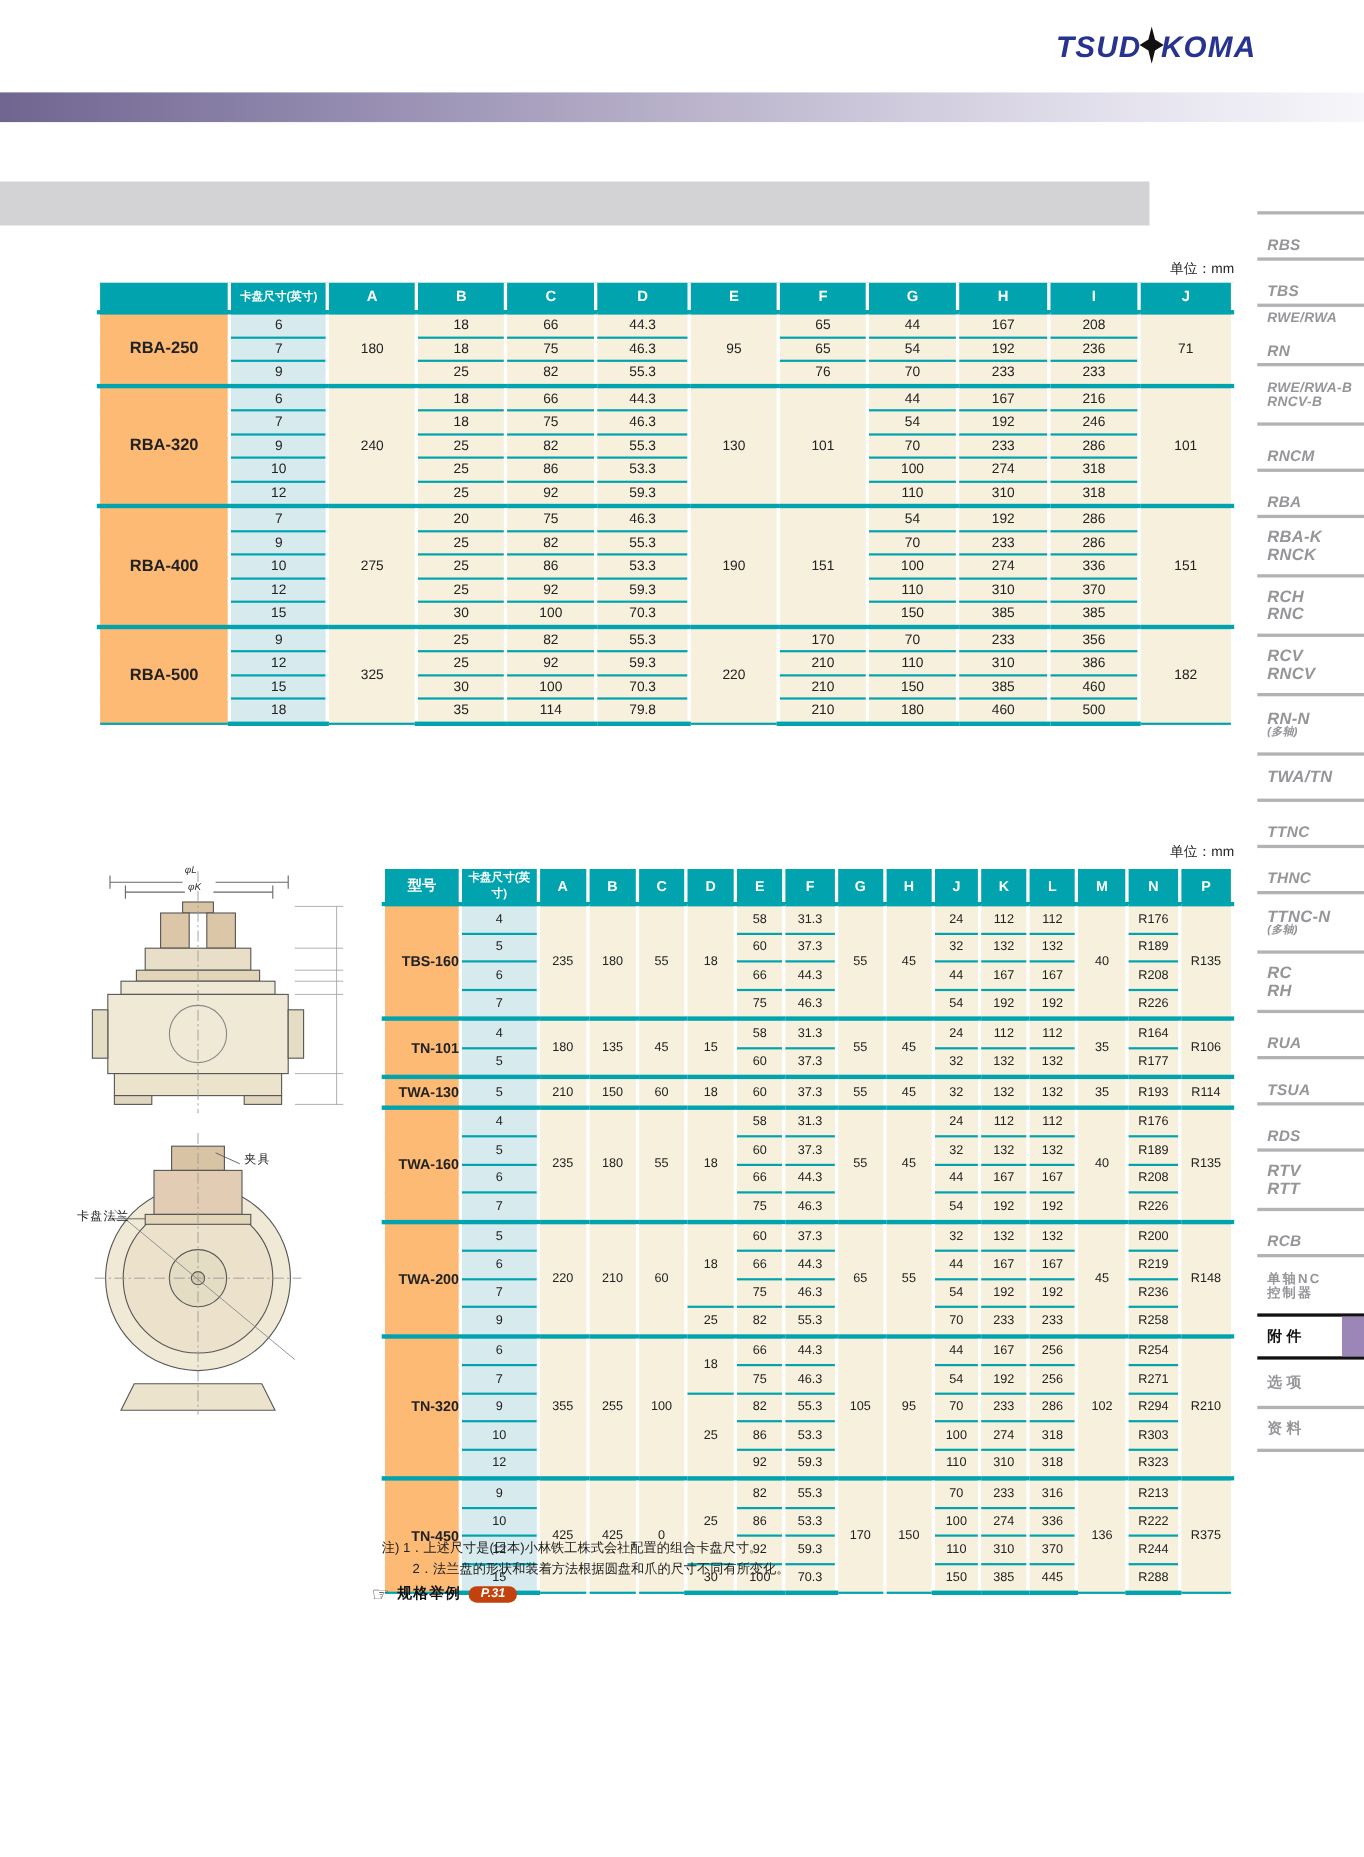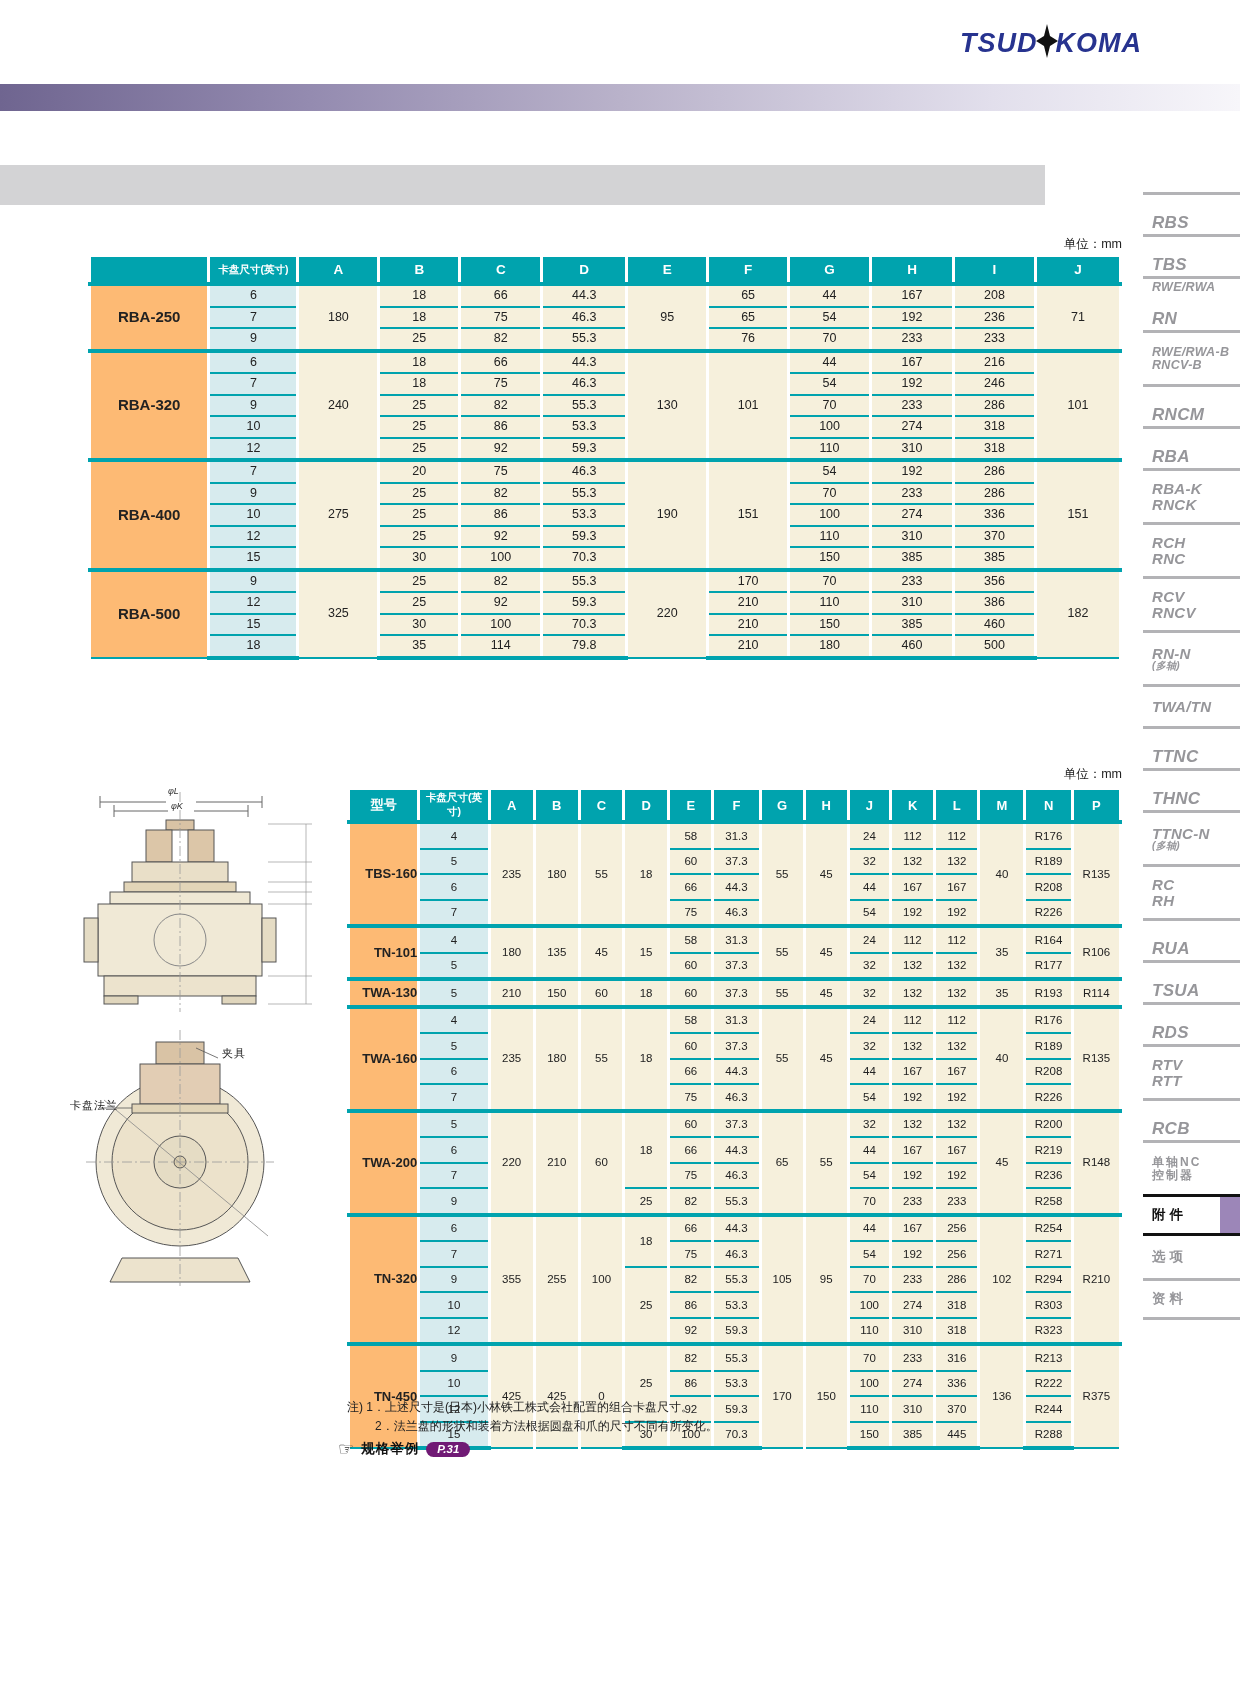--- a/index.html
+++ b/index.html
@@ -42,32 +42,32 @@
   tr.last-row td{border-bottom:4px solid #00a3ae;}
 
   
   .note{position:absolute;font-size:12px;color:#222;}
   #note1{left:88px;top:622px;}
   #note2{left:347px;top:1398px;line-height:19px;}
   #note2 .indent{padding-left:28px;}
   .spec-row{position:absolute;left:338px;top:1440px;display:flex;align-items:center;gap:7px;}
   .hand-icon{font-size:18px;color:#333;line-height:1;}
   .spec-label{font-size:13.5px;color:#111;font-weight:bold;letter-spacing:1px;}
-  .spec-badge{background:#701a75;color:#fff;font-weight:bold;font-style:italic;font-size:11.5px;
+  .spec-badge{background:#c2410c;color:#fff;font-weight:bold;font-style:italic;font-size:11.5px;
               padding:1px 11px 2px;border-radius:10px;cursor:pointer;}
 
   
   .sidebar{position:absolute;left:1143px;top:192px;width:97px;}
   .sb-item{position:relative;border-top:3px solid #b3b3b6;display:flex;flex-direction:column;
            justify-content:center;padding-left:9px;color:#96969a;box-sizing:border-box;cursor:pointer;}
   .sb-item.h1{height:42px;}
   .sb-item.h2{height:54px;}
   .sb-item.sb-last{border-bottom:3px solid #b3b3b6;}
   .sb-item .ln{font-weight:bold;font-style:italic;line-height:1.04;letter-spacing:0.3px;}
-  .ln.lg{font-size:17px;margin-top:16px;}
+  .ln.lg{font-size:14px;margin-top:16px;}
   .ln.md{font-size:15px;}
   .ln.sm{font-size:12.5px;}
   .ln.xs{font-size:10px;}
   .ln.cjk{font-style:normal;font-size:13.5px;letter-spacing:4px;}
   .ln.csm{font-style:normal;font-size:12px;letter-spacing:2px;}
   .sb-item.active{color:#111;border-top:3px solid #111;border-bottom:3px solid #111;}
   .sb-item.no-top{border-top:none;}
   .tab-purple{position:absolute;right:0;top:0;width:20px;height:100%;background:#9c86b8;}
 
   

